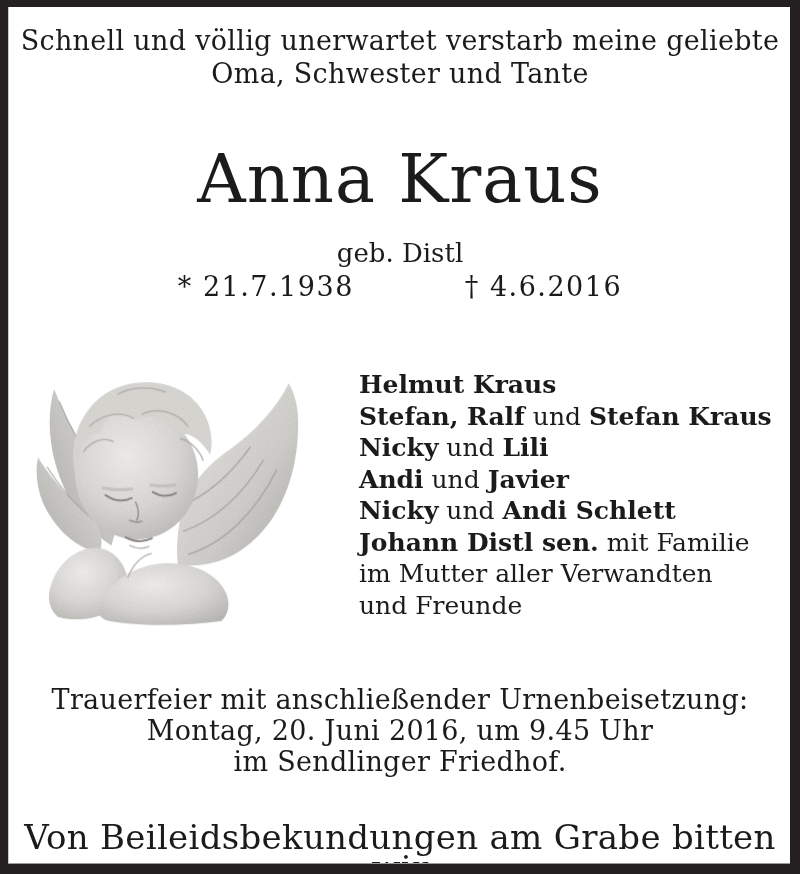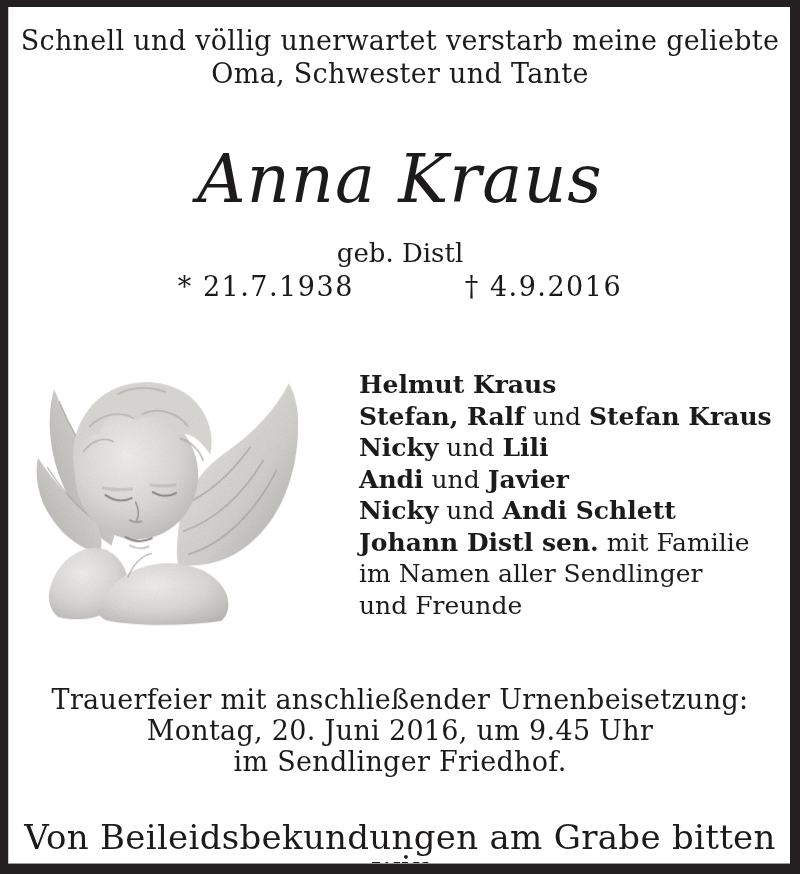--- a/index.html
+++ b/index.html
@@ -12,21 +12,21 @@
   .frame {
     position:absolute; inset:0; pointer-events:none;
     border-style:solid; border-color:#241f21;
     border-width:7px 10px 10px 8px;
     box-shadow: inset 0 -1px 0 #9b9b9b, inset 1px 0 0 #c9c9c9;
   }
   .abs { position:absolute; }
   .center { left:0; right:0; text-align:center; }
 
   .intro { top:24px; font-size:27px; line-height:33px; letter-spacing:.3px; }
-  .name  { top:141px; font-size:67px; line-height:76px; font-weight:400; letter-spacing:1px; margin:0;font-style:italic; }
+  .name  { top:141px; font-size:67px; line-height:76px; font-weight:400; letter-spacing:1px; margin:0; }
   .birthname { top:238px; font-size:26px; line-height:30px; }
   .dates { top:271px; display:flex; justify-content:center; gap:111px;
            font-size:27px; line-height:32px; letter-spacing:1.5px; }
 
   .angel { left:26px; top:356px; width:308px; height:272px; }
   .angel svg { width:100%; height:100%; display:block; }
 
   .mourners { left:359px; top:369px; font-size:25px; line-height:31.5px; white-space:nowrap; }
   .mourners .b { font-weight:700; }
 
@@ -42,21 +42,21 @@
     <div>Schnell und völlig unerwartet verstarb meine geliebte</div>
     <div>Oma, Schwester und Tante</div>
   </div>
 
   <h1 class="abs center name">Anna Kraus</h1>
 
   <div class="abs center birthname">geb. Distl</div>
 
   <div class="abs center dates">
     <span>* 21.7.1938</span>
-    <span>† 4.9.2016</span>
+    <span>† 4.6.2016</span>
   </div>
 
   <div class="abs angel">
     <svg viewBox="0 0 300 270" xmlns="http://www.w3.org/2000/svg">
       <defs>
         <radialGradient id="stoneG" cx="42%" cy="35%" r="75%">
           <stop offset="0%" stop-color="#f2f1ef"></stop>
           <stop offset="55%" stop-color="#dddcd9"></stop>
           <stop offset="100%" stop-color="#bcbbb7"></stop>
         </radialGradient>
@@ -111,21 +111,21 @@
     </svg>
   </div>
 
   <div class="abs mourners">
     <div><span class="b">Helmut Kraus</span></div>
     <div><span class="b">Stefan, Ralf</span><span> und </span><span class="b">Stefan Kraus</span></div>
     <div><span class="b">Nicky</span><span> und </span><span class="b">Lili</span></div>
     <div><span class="b">Andi</span><span> und </span><span class="b">Javier</span></div>
     <div><span class="b">Nicky</span><span> und </span><span class="b">Andi Schlett</span></div>
     <div><span class="b">Johann Distl sen.</span><span> mit Familie</span></div>
-    <div><span>im Namen aller Sendlinger</span></div>
+    <div><span>im Mutter aller Verwandten</span></div>
     <div><span>und Freunde</span></div>
   </div>
 
   <div class="abs center funeral">
     <div>Trauerfeier mit anschließender Urnenbeisetzung:</div>
     <div>Montag, 20. Juni 2016, um 9.45 Uhr</div>
     <div>im Sendlinger Friedhof.</div>
   </div>
 
   <div class="abs center condolence">

